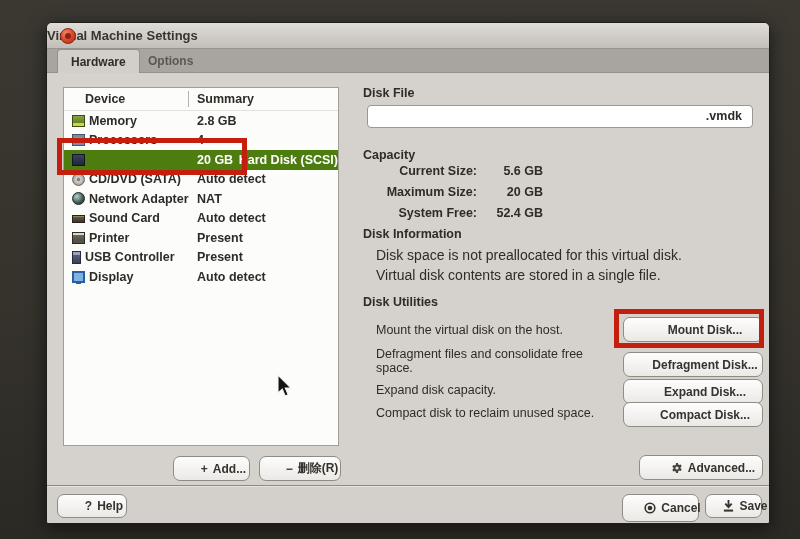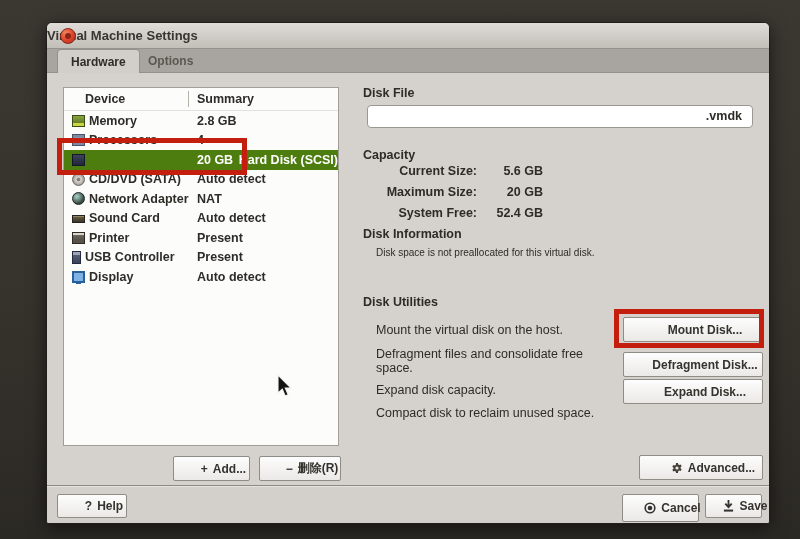--- a/index.html
+++ b/index.html
@@ -61,41 +61,41 @@
   .i-net  { border-radius:50%; background:radial-gradient(circle at 35% 32%, #a8d6c9, #41524d 62%, #202c28); border:1px solid #1a2420; height:13px; }
   .i-snd  { height:8px; margin-top:2px; background:linear-gradient(#6b6049,#3b3527); border:1px solid #26221a; box-shadow:inset 0 1px 0 #92865f; }
   .i-prn  { background:linear-gradient(#767168,#45413a); border:1px solid #2d2a24; box-shadow:inset 0 -3px 0 #57534b, inset 0 2px 0 #d9d6d0; }
   .i-usb  { width:9px; height:13px; margin-left:2px; background:linear-gradient(#5e6980,#394259); border:1px solid #242b40; box-shadow:inset 0 3px 0 #9ba4b6; }
   .i-disp { background:#7fb2e4; border:2px solid #2a5f9e; position:relative; }
   .i-disp::after { content:""; position:absolute; left:2px; bottom:-3px; width:5px; height:2px; background:#2a5f9e; }
   
   .btn {
     display:flex; align-items:center; justify-content:center; gap:5px;
     background:linear-gradient(#fdfdfd,#ebe9e6); border:1px solid #8f8b85;
-    border-radius:2px; font-size:12px; font-weight:bold; color:#35332e; cursor:pointer;
+    border-radius:7px; font-size:12px; font-weight:bold; color:#35332e; cursor:pointer;
     font-family:"Liberation Sans", sans-serif;
     padding-left:24px;
   }
   .add-btn    { position:absolute; left:126px; top:433px; width:77px; height:25px; }
   .remove-btn { position:absolute; left:212px; top:433px; width:82px; height:25px; }
   .adv-btn    { position:absolute; left:592px; top:432px; width:124px; height:25px; }
   
   .sec-heading { position:absolute; font-size:12.5px; font-weight:bold; white-space:nowrap; }
   .h-diskfile { left:316px; top:63px; }
   .disk-file-field {
     position:absolute; left:320px; top:82px; width:386px; height:23px;
     background:#ffffff; border:1px solid #9b9791; border-radius:4px;
     font-size:12.5px; font-weight:bold; text-align:right; padding:3px 10px 0 6px; cursor:text;
   }
   .h-capacity { left:316px; top:125px; }
   .cap-row { position:absolute; left:330px; width:200px; height:20px; font-size:12.5px; font-weight:bold; }
   .cap-row .cap-label { position:absolute; left:0; width:100px; text-align:right; }
   .cap-row .cap-value { position:absolute; left:104px; width:62px; text-align:right; }
   .h-info { left:316px; top:204px; }
-  .info-line { position:absolute; left:329px; font-size:10px; white-space:nowrap; }
+  .info-line { position:absolute; left:329px; font-size:14px; white-space:nowrap; }
   .h-util { left:316px; top:272px; }
   .util-desc { position:absolute; left:329px; font-size:12.5px; }
   .util-btn  { position:absolute; left:576px; width:140px; height:25px; }
   
   .footer {
     position:absolute; left:0; right:0; bottom:0; height:38px;
     background:#d3cfca; border-top:1px solid #8d8983; border-radius:0 0 2px 2px;
     box-shadow:inset 0 1px 0 #e6e3df;
   }
   .help-btn   { position:absolute; left:10px;  top:8px; width:70px; height:24px; }
@@ -199,29 +199,31 @@
       <span class="cap-label">Maximum Size:</span>
       <span class="cap-value">20 GB</span>
     </div>
     <div class="cap-row" style="top:183px">
       <span class="cap-label">System Free:</span>
       <span class="cap-value">52.4 GB</span>
     </div>
 
     <div class="sec-heading h-info">Disk Information</div>
     <div class="info-line" style="top:224px">Disk space is not preallocated for this virtual disk.</div>
+    <div class="info-line" style="top:244px">Virtual disk contents are stored in a single file.</div>
 
     <div class="sec-heading h-util">Disk Utilities</div>
     <div class="util-desc" style="top:300px">Mount the virtual disk on the host.</div>
     <button class="btn util-btn" style="top:294px">Mount Disk...</button>
     <div class="util-desc" style="top:324px; width:238px;">Defragment files and consolidate free space.</div>
     <button class="btn util-btn" style="top:329px">Defragment Disk...</button>
     <div class="util-desc" style="top:360px">Expand disk capacity.</div>
     <button class="btn util-btn" style="top:356px">Expand Disk...</button>
     <div class="util-desc" style="top:383px">Compact disk to reclaim unused space.</div>
+    <button class="btn util-btn" style="top:379px">Compact Disk...</button>
 
     <button class="btn adv-btn">
       <span class="icon-glyph">
         <svg width="12" height="12" viewBox="0 0 24 24">
             <path fill="#45423c" d="M10 2h4l.5 3a7.5 7.5 0 0 1 2 1.2l2.9-1.2 2 3.4-2.4 1.9a7.6 7.6 0 0 1 0 2.4l2.4 1.9-2 3.4-2.9-1.2a7.5 7.5 0 0 1-2 1.2L14 22h-4l-.5-3a7.5 7.5 0 0 1-2-1.2l-2.9 1.2-2-3.4 2.4-1.9a7.6 7.6 0 0 1 0-2.4L2.6 9.4l2-3.4 2.9 1.2a7.5 7.5 0 0 1 2-1.2z"></path>
             <circle cx="12" cy="12" r="3.2" fill="#ebe9e6"></circle>
           </svg>
       </span>
       <span>Advanced...</span>
     </button>

